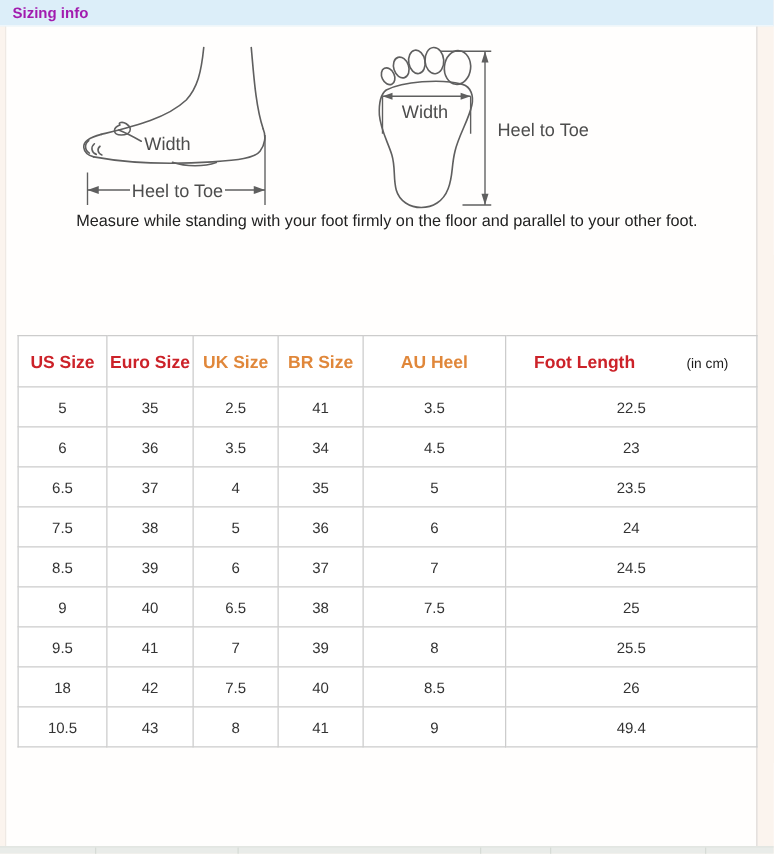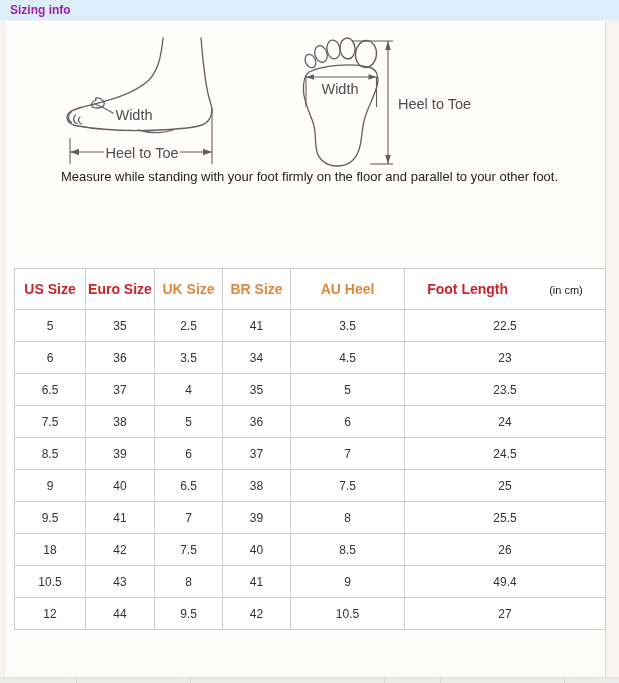--- a/index.html
+++ b/index.html
@@ -227,28 +227,20 @@
           <td>26</td>
         </tr>
         <tr>
           <td>10.5</td>
           <td>43</td>
           <td>8</td>
           <td>41</td>
           <td>9</td>
           <td>49.4</td>
         </tr>
-        <tr>
-          <td>12</td>
-          <td>44</td>
-          <td>9.5</td>
-          <td>42</td>
-          <td>10.5</td>
-          <td>27</td>
-        </tr>
       </tbody>
   </table>
 
   <div class="bottom-strip">
     <span class="tick" style="left:76px"></span>
     <span class="tick" style="left:190px"></span>
     <span class="tick" style="left:384px"></span>
     <span class="tick" style="left:440px"></span>
     <span class="tick" style="left:564px"></span>
   </div>

